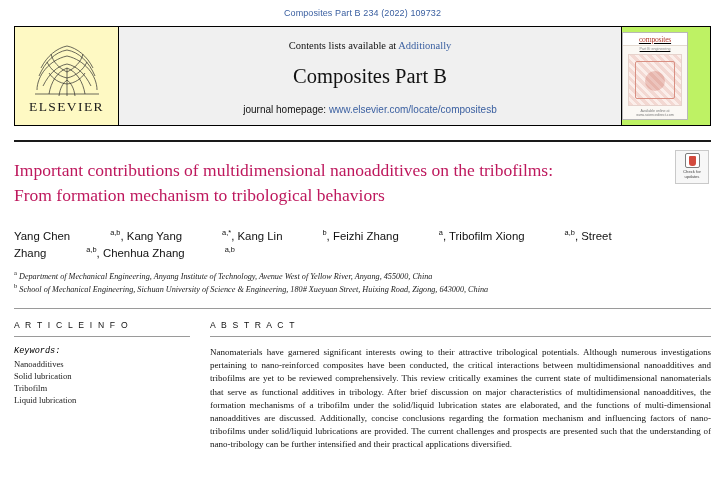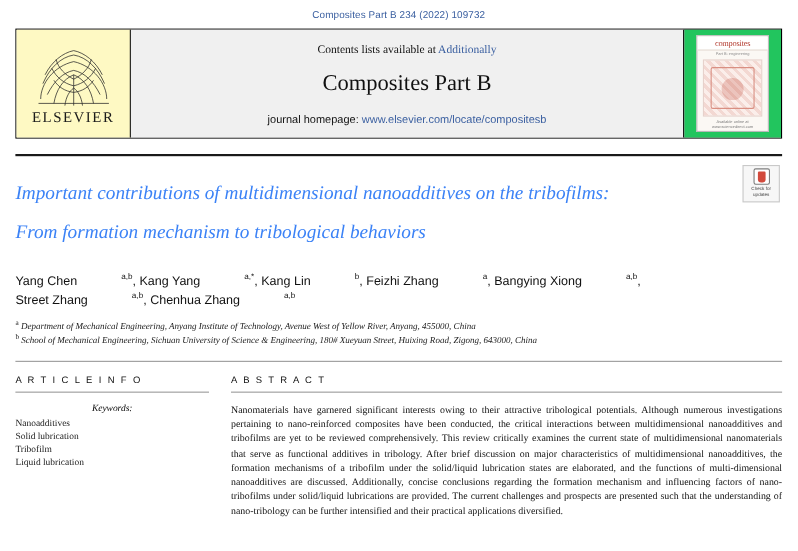--- a/index.html
+++ b/index.html
@@ -79,22 +79,22 @@
     font-family: Liberation Sans, sans-serif;
     font-size: 10px;
     color: #111;
   }
   .homepage-line a { color: #3a5fa0; text-decoration: none; }
 
   .cover-cell {
     width: 88px;
     display: flex;
     align-items: center;
-    justify-content: center;
-    background: #22c55e;
+    background: #bef264;
+    text-decoration: underline;
   }
   .cover {
     width: 66px;
     height: 88px;
     border: 1px solid #b8b8b8;
     background: #fbf8f4;
     position: relative;
     overflow: hidden;
   }
   .cover-top {
@@ -181,26 +181,25 @@
     line-height: 5.2px;
     color: #444;
     margin-top: 1px;
   }
 
   
   .title-block { margin: 16px 14px 0 14px; }
   .paper-title {
     font-family: "Liberation Serif", serif;
     font-size: 17.5px;
-    line-height: 35px;
-    color: #3b82f6;
+    line-height: 25px;
+    color: #be185d;
     max-width: 560px;
     font-weight: normal;
     margin: 0;
-    font-style: italic;
   }
 
   
   .authors {
     margin: 20px 14px 0 14px;
     font-family: "Liberation Sans", sans-serif;
     font-size: 11.4px;
     line-height: 17px;
     color: #111;
     max-width: 600px;
@@ -237,25 +236,24 @@
   .sec-head {
     font-family: "Liberation Sans", sans-serif;
     font-size: 8.6px;
     letter-spacing: 1.7px;
     color: #111;
     margin-bottom: 6px;
   }
   .rule-thin { border-top: 1px solid #9a9a9a; margin-bottom: 9px; }
 
   .kw-title {
-    font-family: Liberation Serif, serif;
+    font-family: Liberation Mono, monospace;
     font-style: italic;
     font-size: 8.6px;
     margin-bottom: 2px;
-    text-align: center;
   }
   .kw-list {
     font-family: "Liberation Serif", serif;
     font-size: 8.6px;
     line-height: 12px;
     color: #1a1a1a;
   }
 
   .abstract-text {
     font-family: "Liberation Serif", serif;
@@ -332,21 +330,21 @@
 
 <div class="title-block">
   <h1 class="paper-title">Important contributions of multidimensional nanoadditives on the tribofilms: From formation mechanism to tribological behaviors</h1>
 </div>
 
 <div class="authors">
   <span><span>Yang Chen</span><sup class="aff">a,b</sup></span>,
   <span><span>Kang Yang</span><sup class="aff">a,*</sup></span>,
   <span><span>Kang Lin</span><sup class="aff">b</sup></span>,
   <span><span>Feizhi Zhang</span><sup class="aff">a</sup></span>,
-  <span><span>Bangying Xiong</span><sup class="aff">a,b</sup></span>,
+  <span><span>Tribofilm Xiong</span><sup class="aff">a,b</sup></span>,
   <span><span>Street Zhang</span><sup class="aff">a,b</sup></span>,
   <span><span>Chenhua Zhang</span><sup class="aff">a,b</sup></span>
 </div>
 
 <div class="affiliations">
   <div>
     <sup>a</sup>
     <span>Department of Mechanical Engineering, Anyang Institute of Technology, Avenue West of Yellow River, Anyang, 455000, China</span>
   </div>
   <div>

